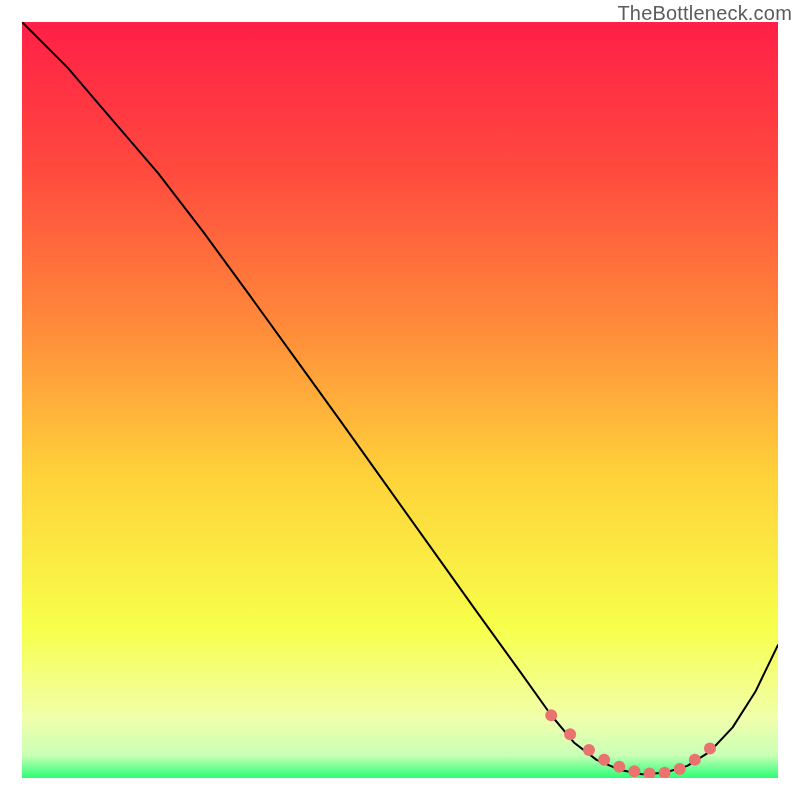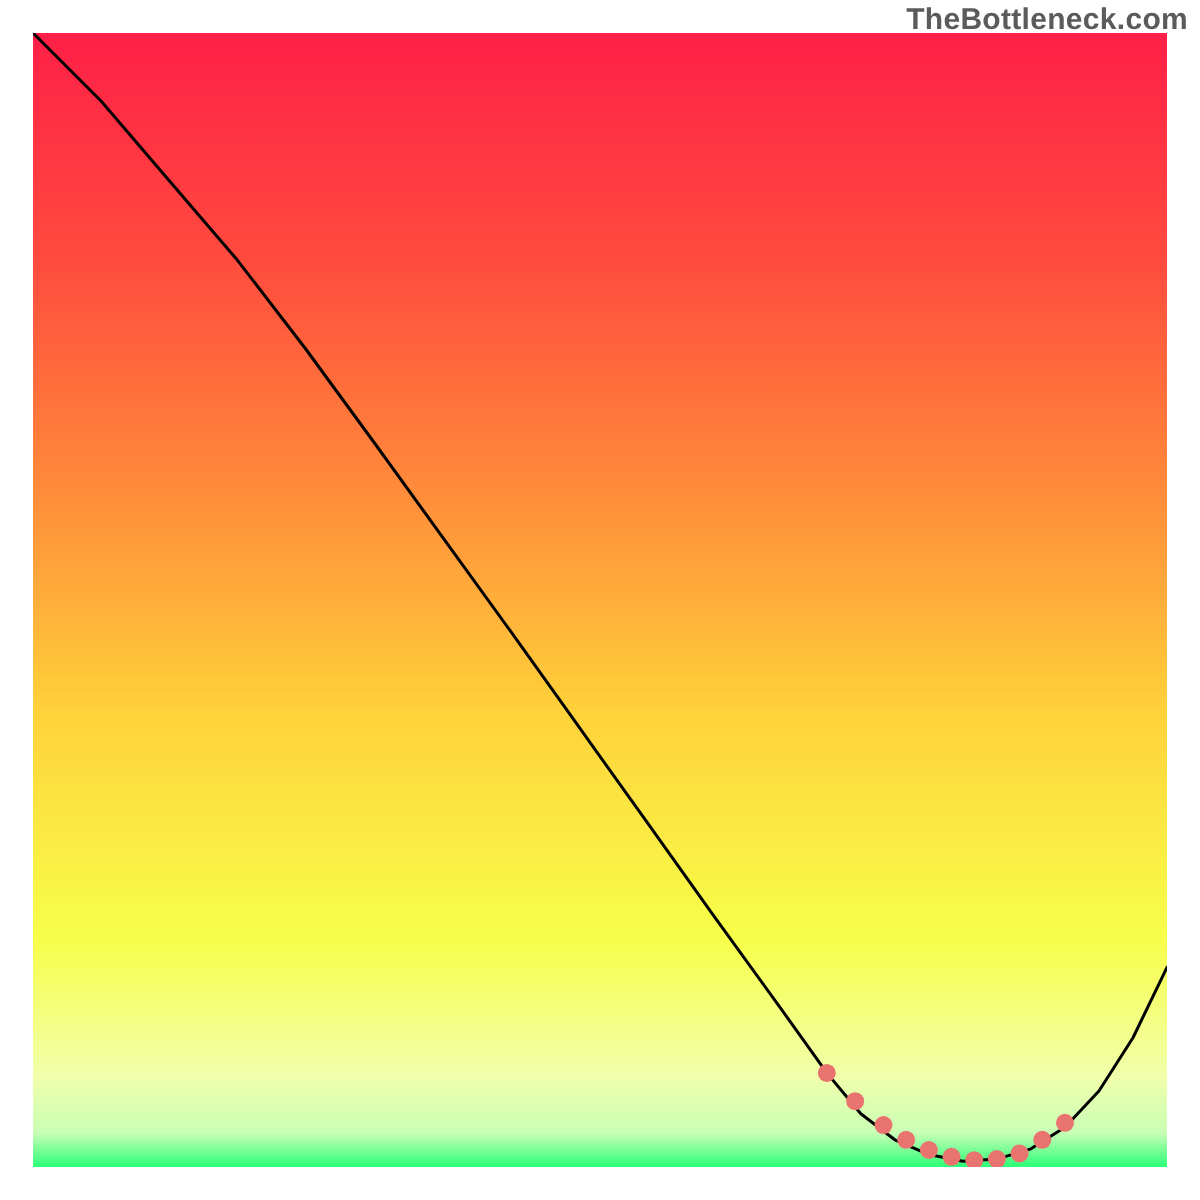--- a/index.html
+++ b/index.html
@@ -14,21 +14,21 @@
   .container {
     position: relative;
     width: 800px;
     height: 800px;
   }
   .watermark {
     position: absolute;
     top: 2px;
     right: 8px;
     font-size: 20px;
-    font-weight: 700;
+    font-weight: 400;
     color: #5b5b5b;
     z-index: 10;
     letter-spacing: 0.2px;
   }
   .plot {
     position: absolute;
     left: 22px;
     top: 22px;
     width: 756px;
     height: 756px;

